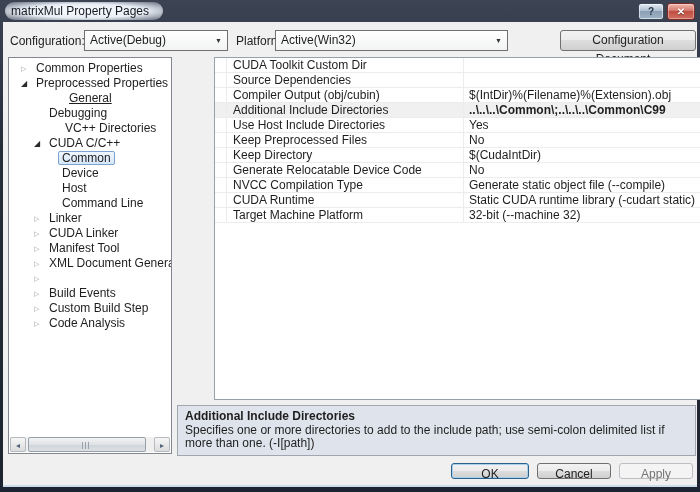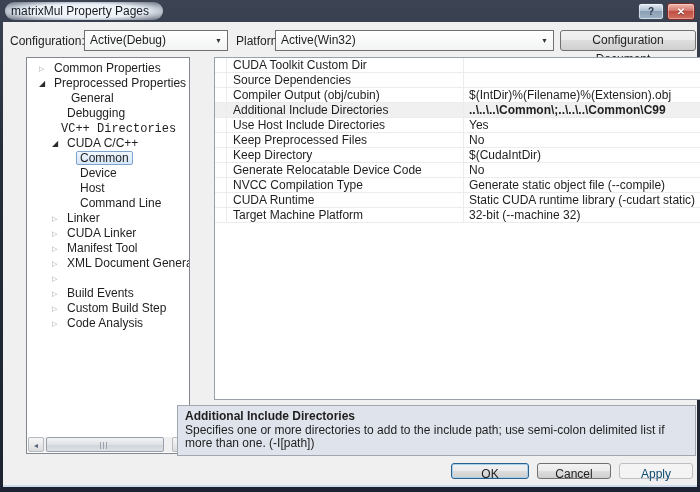--- a/index.html
+++ b/index.html
@@ -33,24 +33,24 @@
   .combo { position:absolute; height:21px; border:1px solid #707070;
     background:linear-gradient(180deg,#ffffff 0%,#f2f3f3 100%);
     line-height:19px; padding:0 20px 0 5px; color:#1e1e1e; }
   .combo .arrow { position:absolute; right:0; top:0; width:17px; height:19px;
     text-align:center; line-height:19px; font-size:7px; color:#333; }
 
   .btn { position:absolute; height:16px; border:1px solid #707070; border-radius:3px;
     background:linear-gradient(180deg,#f2f2f2 0%,#ebebeb 50%,#dddddd 50%,#cfcfcf 100%);
     text-align:center; line-height:20px; color:#1e1e1e; font-size:12px; }
   .btn-default { border-color:#2a628d; box-shadow:inset 0 0 0 1px #a9d0ea; }
-  .btn-disabled { background:#f4f4f4; border-color:#bcc0c4; color:#0c4a6e; box-shadow:none; }
-
-  
-  .tree-panel { position:absolute; left:23px; top:35px; width:164px; height:397px;
+  .btn-disabled { background:#f4f4f4; border-color:#bcc0c4; color:#737373; box-shadow:none; }
+
+  
+  .tree-panel { position:absolute; left:5px; top:35px; width:164px; height:397px;
     background:#fff; border:1px solid #828790; overflow:hidden; }
   .tree-items { position:absolute; left:0; top:3px; width:100%; }
   .tree-item { position:relative; height:15px; line-height:15px; white-space:nowrap; }
   .tree-arrow { position:absolute; top:0; width:10px; font-size:7px; line-height:15px; }
   .tree-arrow.collapsed { color:#9a9a9a; }
   .tree-arrow.expanded { color:#2b2b2b; font-size:8px; }
   .tree-label { display:inline-block; padding:0 3px; border:1px solid transparent;
     border-radius:2px; height:14px; line-height:13px; }
   .tree-label.selected { border-color:#7da2ce;
     background:linear-gradient(180deg,#f1f7fe 0%,#d4e6f8 100%); }
@@ -98,33 +98,33 @@
   </div>
 
   <div class="client">
 
     <div class="label" style="left:7px; top:12px;">Configuration:</div>
     <div class="combo" style="left:81px; top:8px; width:144px;">
       <span>Active(Debug)</span>
       <span class="arrow">▼</span>
     </div>
     <div class="label" style="left:233px; top:12px;">Platform:</div>
-    <div class="combo" style="left:272px; top:8px; width:279px;">
+    <div class="combo" style="left:272px; top:8px; width:233px;">
       <span>Active(Win32)</span>
       <span class="arrow">▼</span>
     </div>
     <div class="btn" style="left:557px; top:8px; width:136px; height:21px; line-height:19px;">Configuration Document...</div>
 
     <div class="tree-panel">
       <div class="tree-items" id="tree-items">
           <div class="tree-item"><span class="tree-arrow collapsed" style="left: 12px;">▷</span><span class="tree-label" style="margin-left: 23px;">Common Properties</span></div>
           <div class="tree-item"><span class="tree-arrow expanded" style="left: 12px;">◢</span><span class="tree-label" style="margin-left: 23px;">Preprocessed Properties</span></div>
-          <div class="tree-item"><span class="tree-label" style="margin-left: 40px;">General</span></div>
+          <div class="tree-item"><span class="tree-label" style="margin-left: 56px; text-decoration: underline;">General</span></div>
           <div class="tree-item"><span class="tree-label" style="margin-left: 36px;">Debugging</span></div>
-          <div class="tree-item"><span class="tree-label" style="margin-left: 30px; font-family: Liberation Mono, monospace;">VC++ Directories</span></div>
+          <div class="tree-item"><span class="tree-label" style="margin-left: 52px;">VC++ Directories</span></div>
           <div class="tree-item"><span class="tree-arrow expanded" style="left: 25px;">◢</span><span class="tree-label" style="margin-left: 36px;">CUDA C/C++</span></div>
           <div class="tree-item"><span class="tree-label selected" style="margin-left: 49px;">Common</span></div>
           <div class="tree-item"><span class="tree-label" style="margin-left: 49px;">Device</span></div>
           <div class="tree-item"><span class="tree-label" style="margin-left: 49px;">Host</span></div>
           <div class="tree-item"><span class="tree-label" style="margin-left: 49px;">Command Line</span></div>
           <div class="tree-item"><span class="tree-arrow collapsed" style="left: 25px;">▷</span><span class="tree-label" style="margin-left: 36px;">Linker</span></div>
           <div class="tree-item"><span class="tree-arrow collapsed" style="left: 25px;">▷</span><span class="tree-label" style="margin-left: 36px;">CUDA Linker</span></div>
           <div class="tree-item"><span class="tree-arrow collapsed" style="left: 25px;">▷</span><span class="tree-label" style="margin-left: 36px;">Manifest Tool</span></div>
           <div class="tree-item"><span class="tree-arrow collapsed" style="left: 25px;">▷</span><span class="tree-label" style="margin-left: 36px;">XML Document Generator</span></div>
           <div class="tree-item"><span class="tree-arrow collapsed" style="left: 25px;">▷</span></div>

